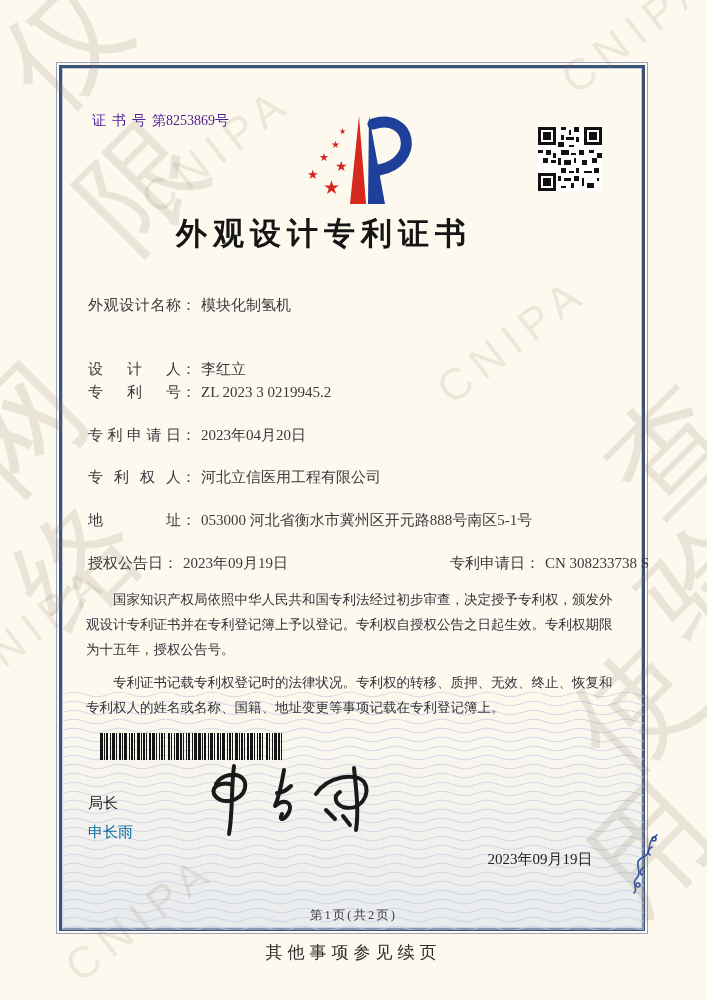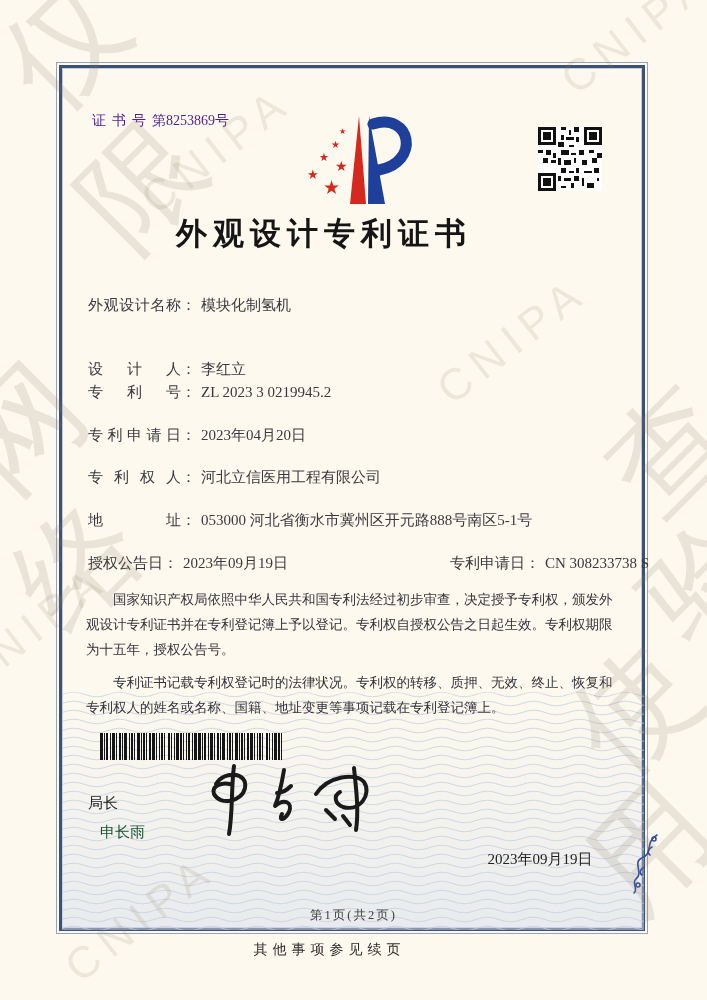--- a/index.html
+++ b/index.html
@@ -41,29 +41,29 @@
 
   
   .body-text{left:86px;top:588px;width:538px;font-size:13.5px;line-height:1.85;
              color:#33333a;z-index:10;}
   .body-text p{margin:0 0 8px 0;text-indent:2em;}
 
   
   .guilloche{left:62px;top:690px;width:582px;height:240px;z-index:2;}
   .barcode{left:100px;top:733px;width:182px;height:27px;z-index:10;}
   .signer-title{left:88px;top:794px;font-size:15px;color:#222;z-index:10;}
-  .signer-name{left:100px;top:823px;font-size:15px;color:#14532d;z-index:10;}
+  .signer-name{left:88px;top:823px;font-size:15px;color:#0369a1;z-index:10;}
   .signature{left:196px;top:758px;width:195px;height:84px;z-index:10;}
   .issue-date{left:440px;top:850px;width:200px;text-align:center;font-size:15px;
               color:#222;z-index:10;}
   .flourish{left:630px;top:833px;width:30px;height:62px;z-index:10;}
   .page-info{left:0;top:907px;width:707px;text-align:center;font-size:12.5px;
              letter-spacing:2px;color:#3d3d42;z-index:10;}
-  .footer-note{left:0;top:941px;width:659px;text-align:center;font-size:14px;
-               letter-spacing:5px;color:#2b2b2b;z-index:10;}
+  .footer-note{left:0;top:941px;width:659px;text-align:center;font-size:17px;
+               letter-spacing:5px;color:#2b2b2b;z-index:10;padding-left:24px;}
 </style>
 </head>
 <body>
 
 <span class="wm-char" style="left:8px;top:-14px">仅</span>
 <span class="wm-char" style="left:84px;top:126px">限</span>
 <span class="wm-char" style="left:-36px;top:370px">网</span>
 <span class="wm-char" style="left:20px;top:506px">络</span>
 <span class="wm-char" style="left:612px;top:392px">查</span>
 <span class="wm-char" style="left:648px;top:522px">验</span>

